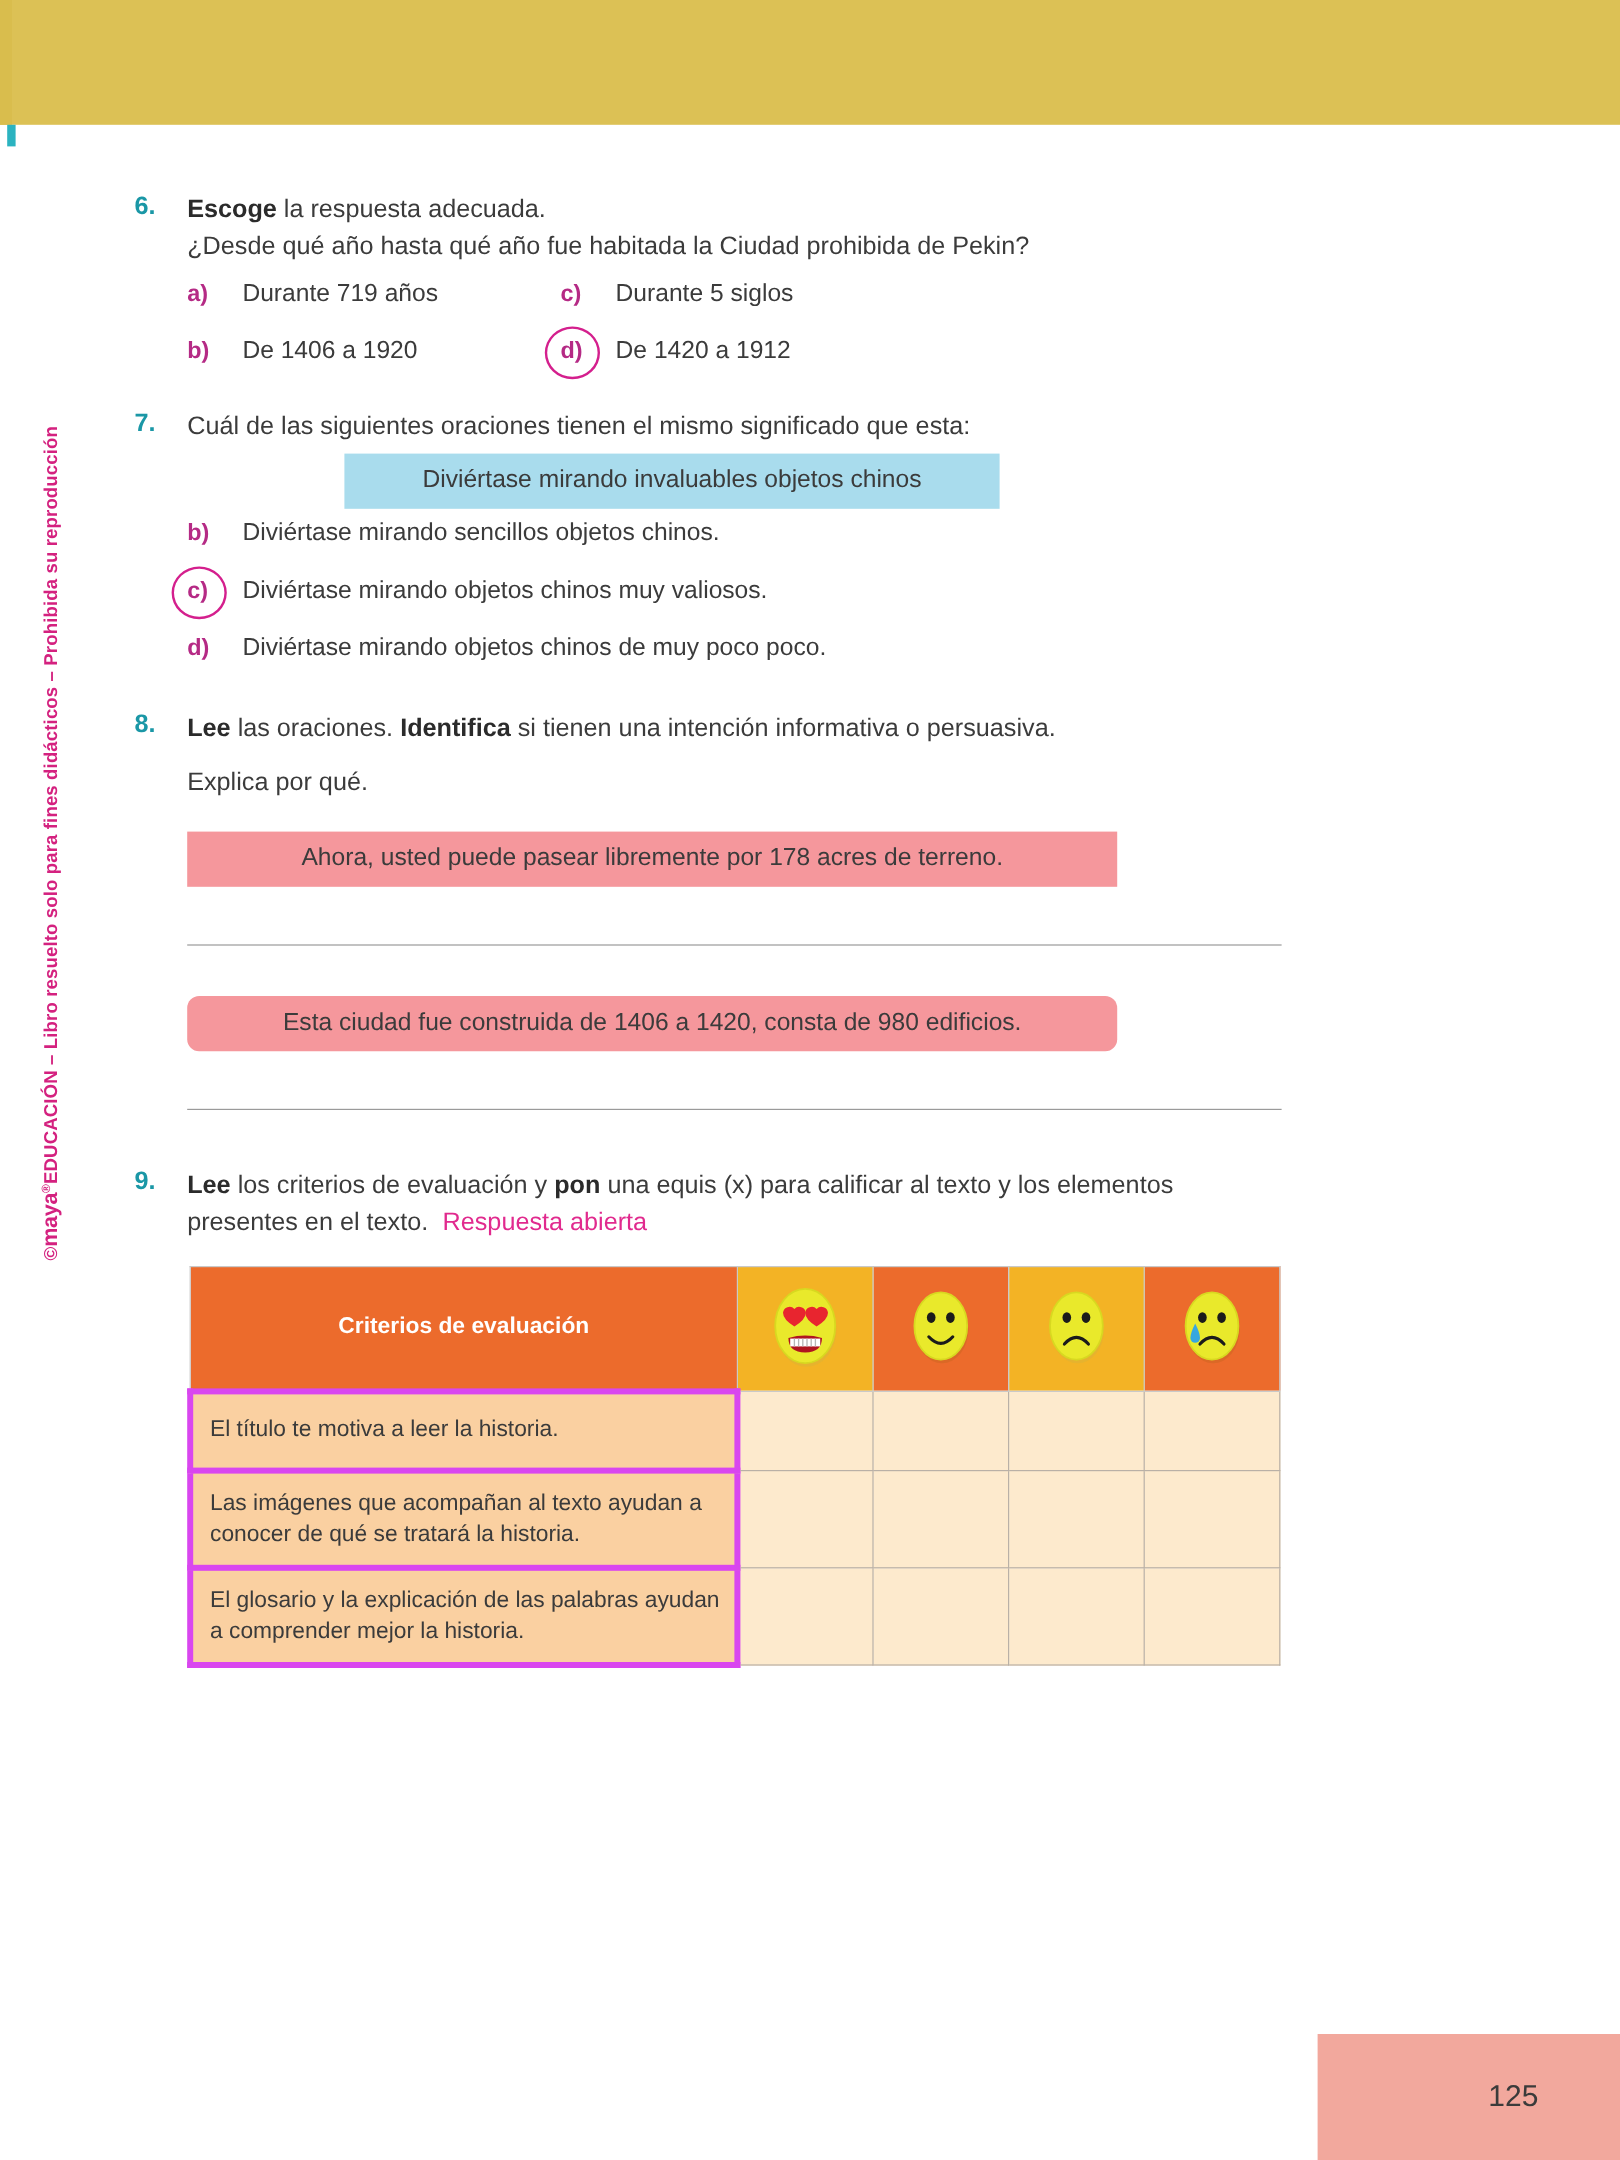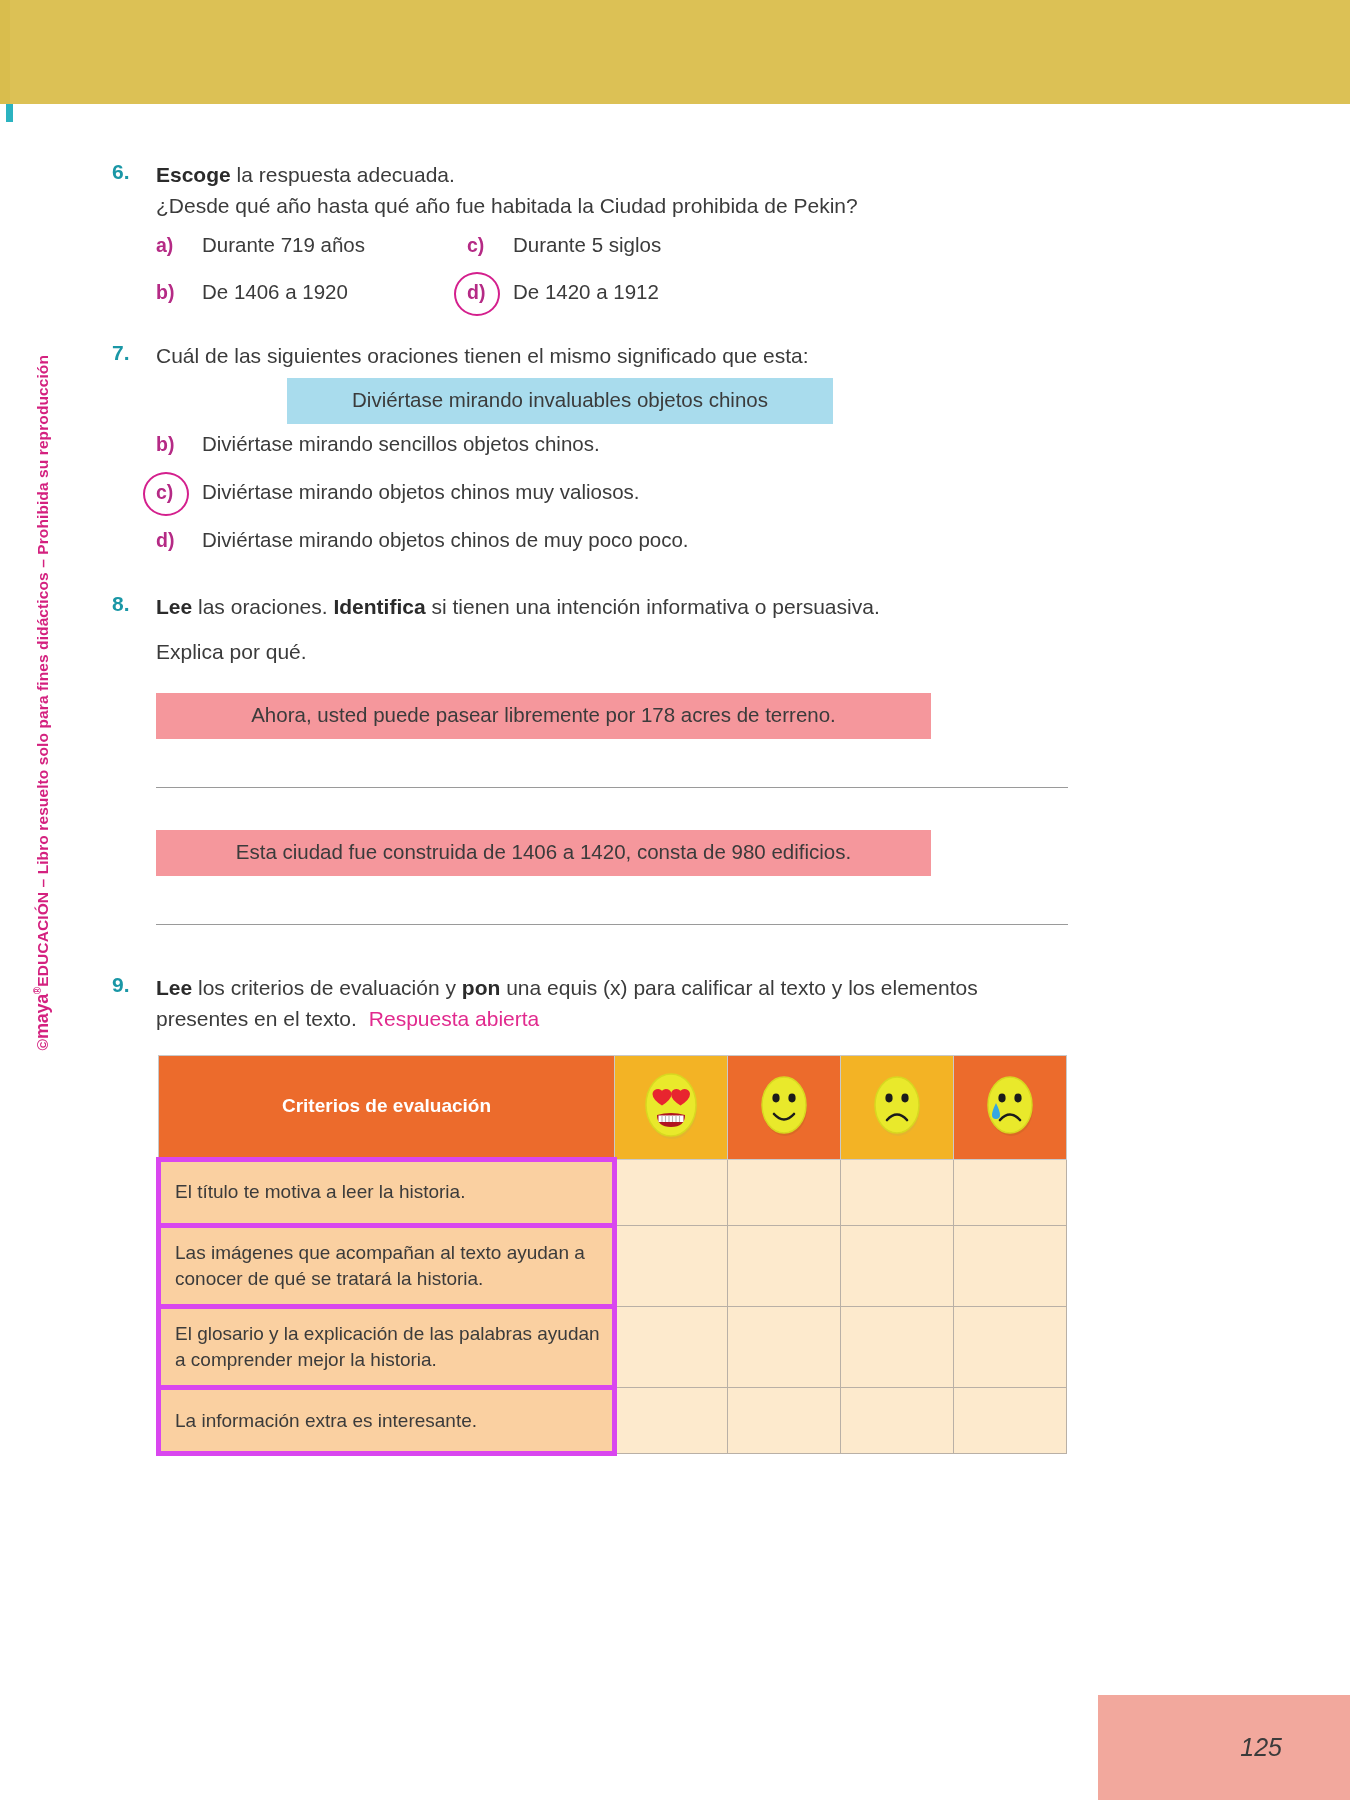--- a/index.html
+++ b/index.html
@@ -201,21 +201,20 @@
     right: 0; bottom: 0;
     width: 252px; height: 105px;
     background: #f2a89d;
   }
   .page-num {
     position: absolute;
     right: 68px; bottom: 38px;
     font-size: 25px;
     color: #3b3b3b;
     font-weight: 400;
-    font-style: italic;
   }
 </style>
 </head>
 <body>
 
 <div class="page">
 
   <div class="top-band">
     <div class="top-band-corner"></div>
   </div>
@@ -286,21 +285,21 @@
         <b>Lee</b><span> las oraciones. </span><b>Identifica</b><span> si tienen una intención informativa o persuasiva.</span>
       </div>
     </div>
     <div class="subline" style="margin-top:14px;">
       <b>Explica</b><span> por qué.</span>
     </div>
 
     <div class="hl-pink" style="margin-top:26px;">Ahora, usted puede pasear libremente por 178 acres de terreno.</div>
     <div class="answer-rule" style="margin-top:48px;"></div>
 
-    <div class="hl-pink" style="margin-top:42px;">Esta ciudad fue construida de 1406 a 1420, consta de 980 edificios.</div>
+    <div class="hl-pink" style="margin-top:42px;border-radius:10px;">Esta ciudad fue construida de 1406 a 1420, consta de 980 edificios.</div>
     <div class="answer-rule" style="margin-top:48px;"></div>
 
     <div class="qrow" style="margin-top:48px;">
       <div class="qnum">9.</div>
       <div class="qtext">
         <b>Lee</b><span> los criterios de evaluación y </span><b>pon</b><span> una equis (x) para calificar al texto y los elementos presentes en el texto.</span><span style="color:#e12a8e;font-weight:400;padding-left:12px;">Respuesta abierta</span>
       </div>
     </div>
 
     <table class="eval-table">
@@ -382,27 +381,20 @@
           <td class="mark"></td>
           <td class="mark"></td>
         </tr>
         <tr class="h2">
           <td class="crit">El glosario y la explicación de las palabras ayudan a comprender mejor la historia.</td>
           <td class="mark"></td>
           <td class="mark"></td>
           <td class="mark"></td>
           <td class="mark"></td>
         </tr>
-        <tr class="h1">
-          <td class="crit">La información extra es interesante.</td>
-          <td class="mark"></td>
-          <td class="mark"></td>
-          <td class="mark"></td>
-          <td class="mark"></td>
-        </tr>
       </tbody>
     </table>
 
   </div>
 
   <div class="page-num-box"></div>
   <div class="page-num">125</div>
 
 </div>
 

